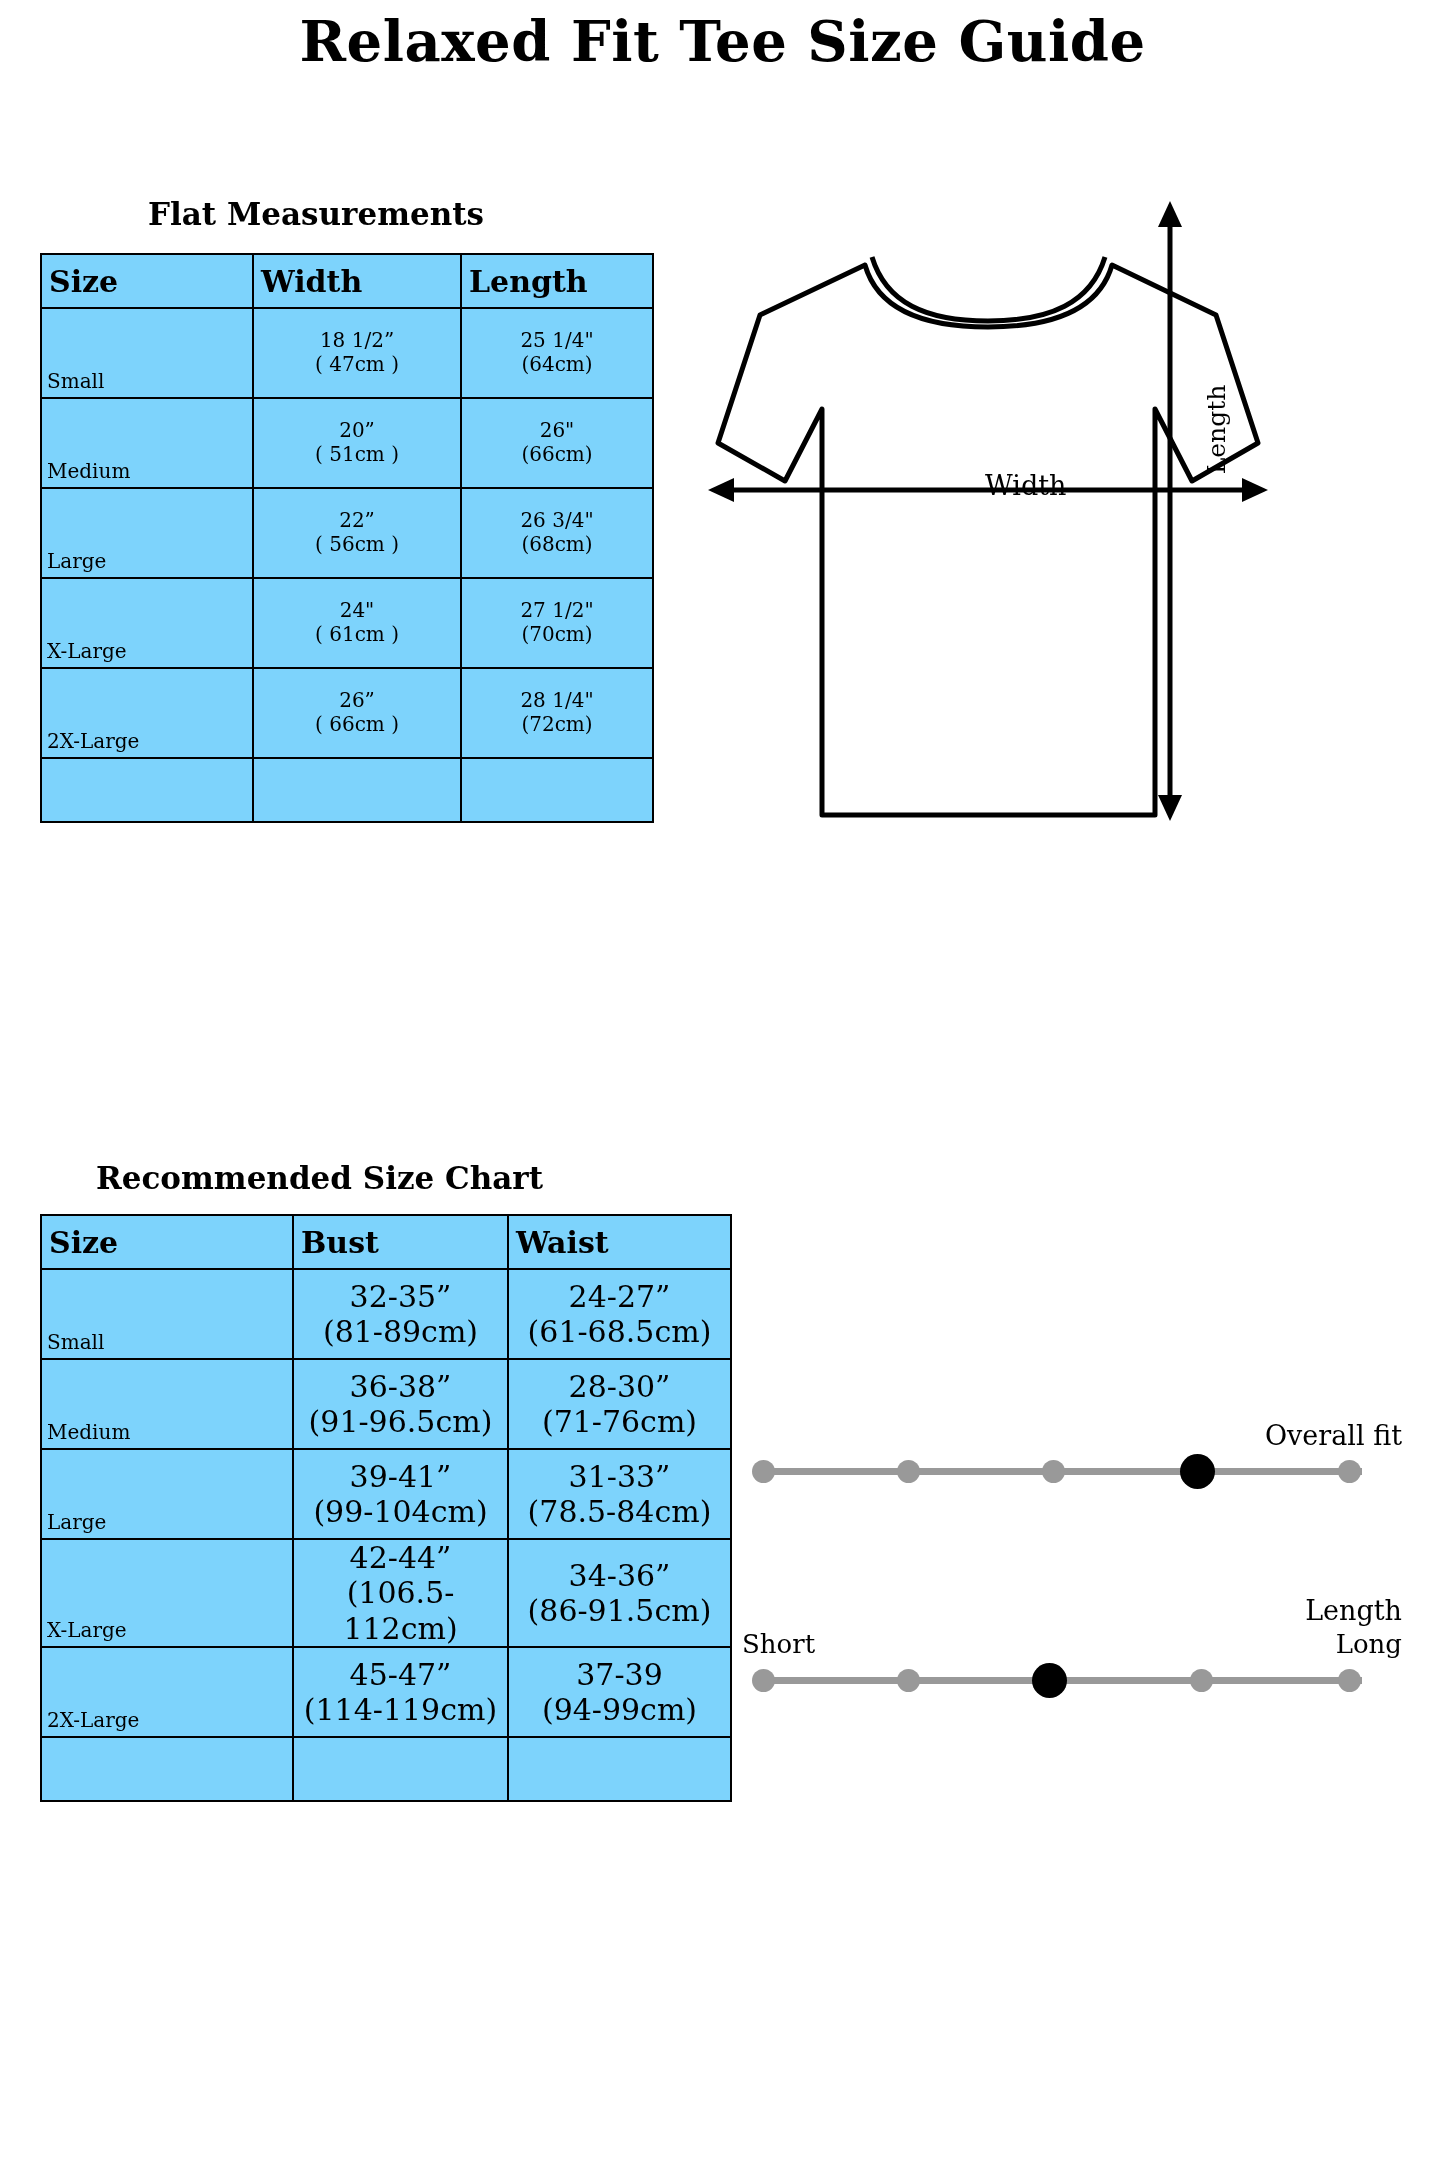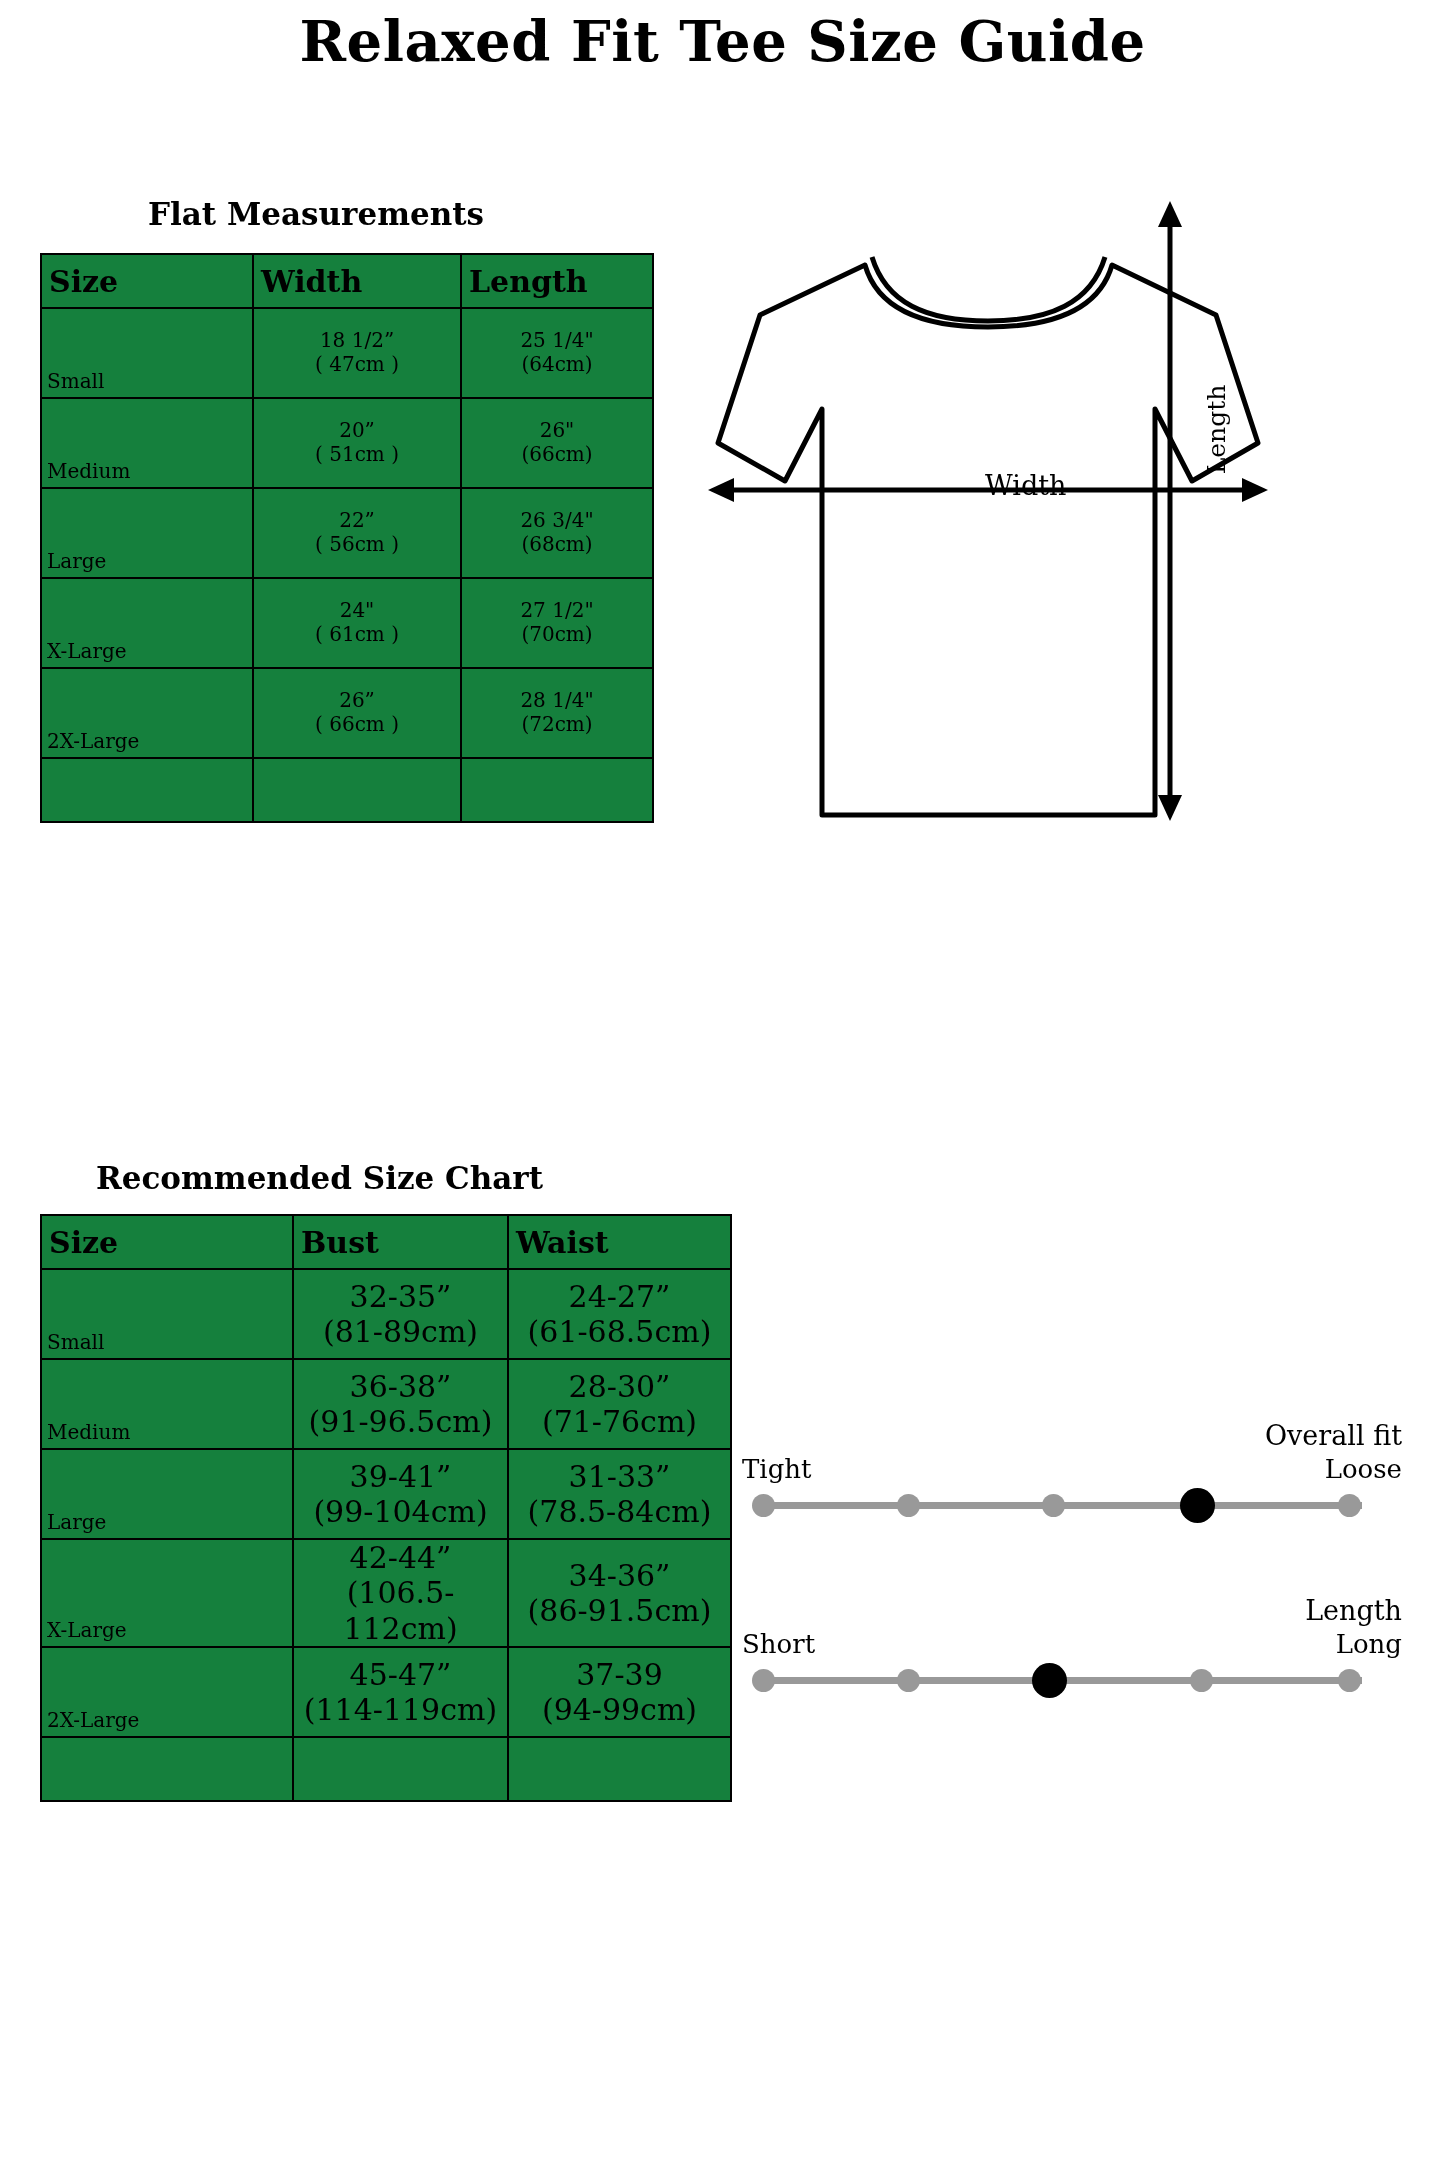--- a/index.html
+++ b/index.html
@@ -37,21 +37,21 @@
     font-size: 31px;
   }
   #flat-heading { top: 196px; left: 148px; }
   #rec-heading  { top: 1160px; left: 96px; }
 
   
   table.size-table {
     position: absolute;
     border-collapse: collapse;
     table-layout: fixed;
-    background: #15803d;
+    background: #7dd3fc;
   }
   table.size-table td, table.size-table th {
     border: 2px solid #000000;
     padding: 0;
     vertical-align: middle;
     font-family: "DejaVu Serif", serif;
     font-size: 20px;
     font-weight: normal;
     color: #000;
   }
@@ -363,24 +363,20 @@
     <tr class="empty-row">
       <td></td>
       <td></td>
       <td></td>
     </tr>
   </tbody>
 </table>
 
 <div class="slider-block" id="fit-block">
   <div class="slider-title">Overall fit</div>
-  <div class="slider-ends">
-    <span class="left-end">Tight</span>
-    <span class="right-end">Loose</span>
-  </div>
   <div class="slider-track-wrap">
     <div class="slider-track"></div>
     <div class="dot" style="left:10px;"></div>
     <div class="dot" style="left:155px;"></div>
     <div class="dot" style="left:300px;"></div>
     <div class="dot active" style="left:438px;"></div>
     <div class="dot" style="left:596px;"></div>
   </div>
 </div>
 

